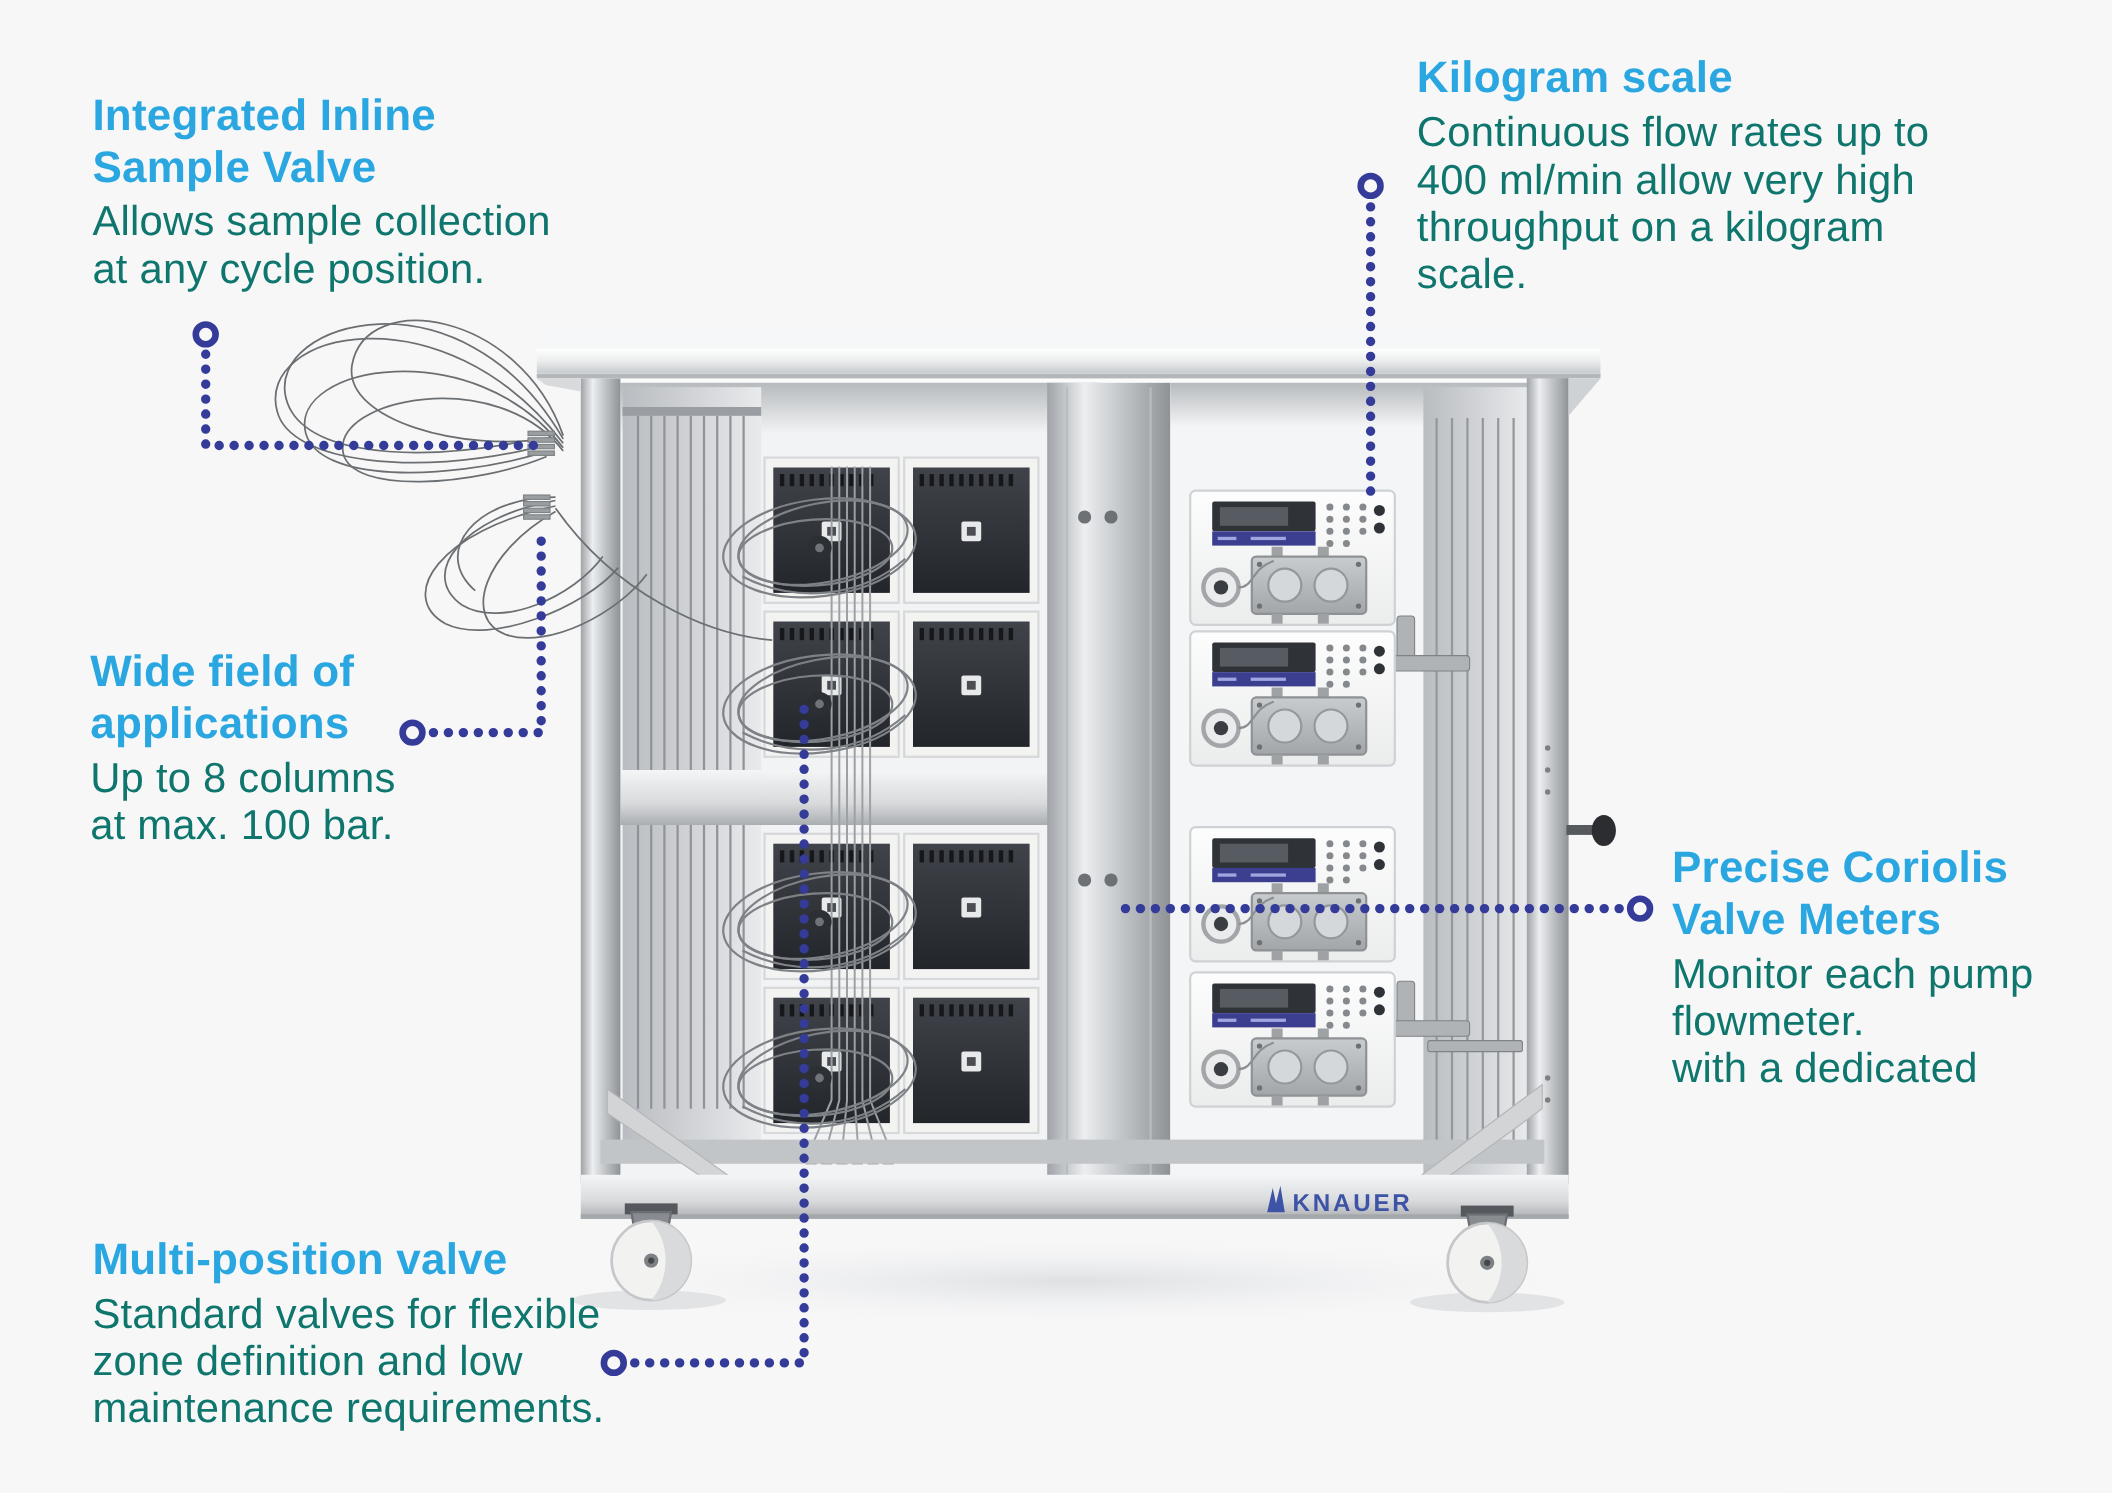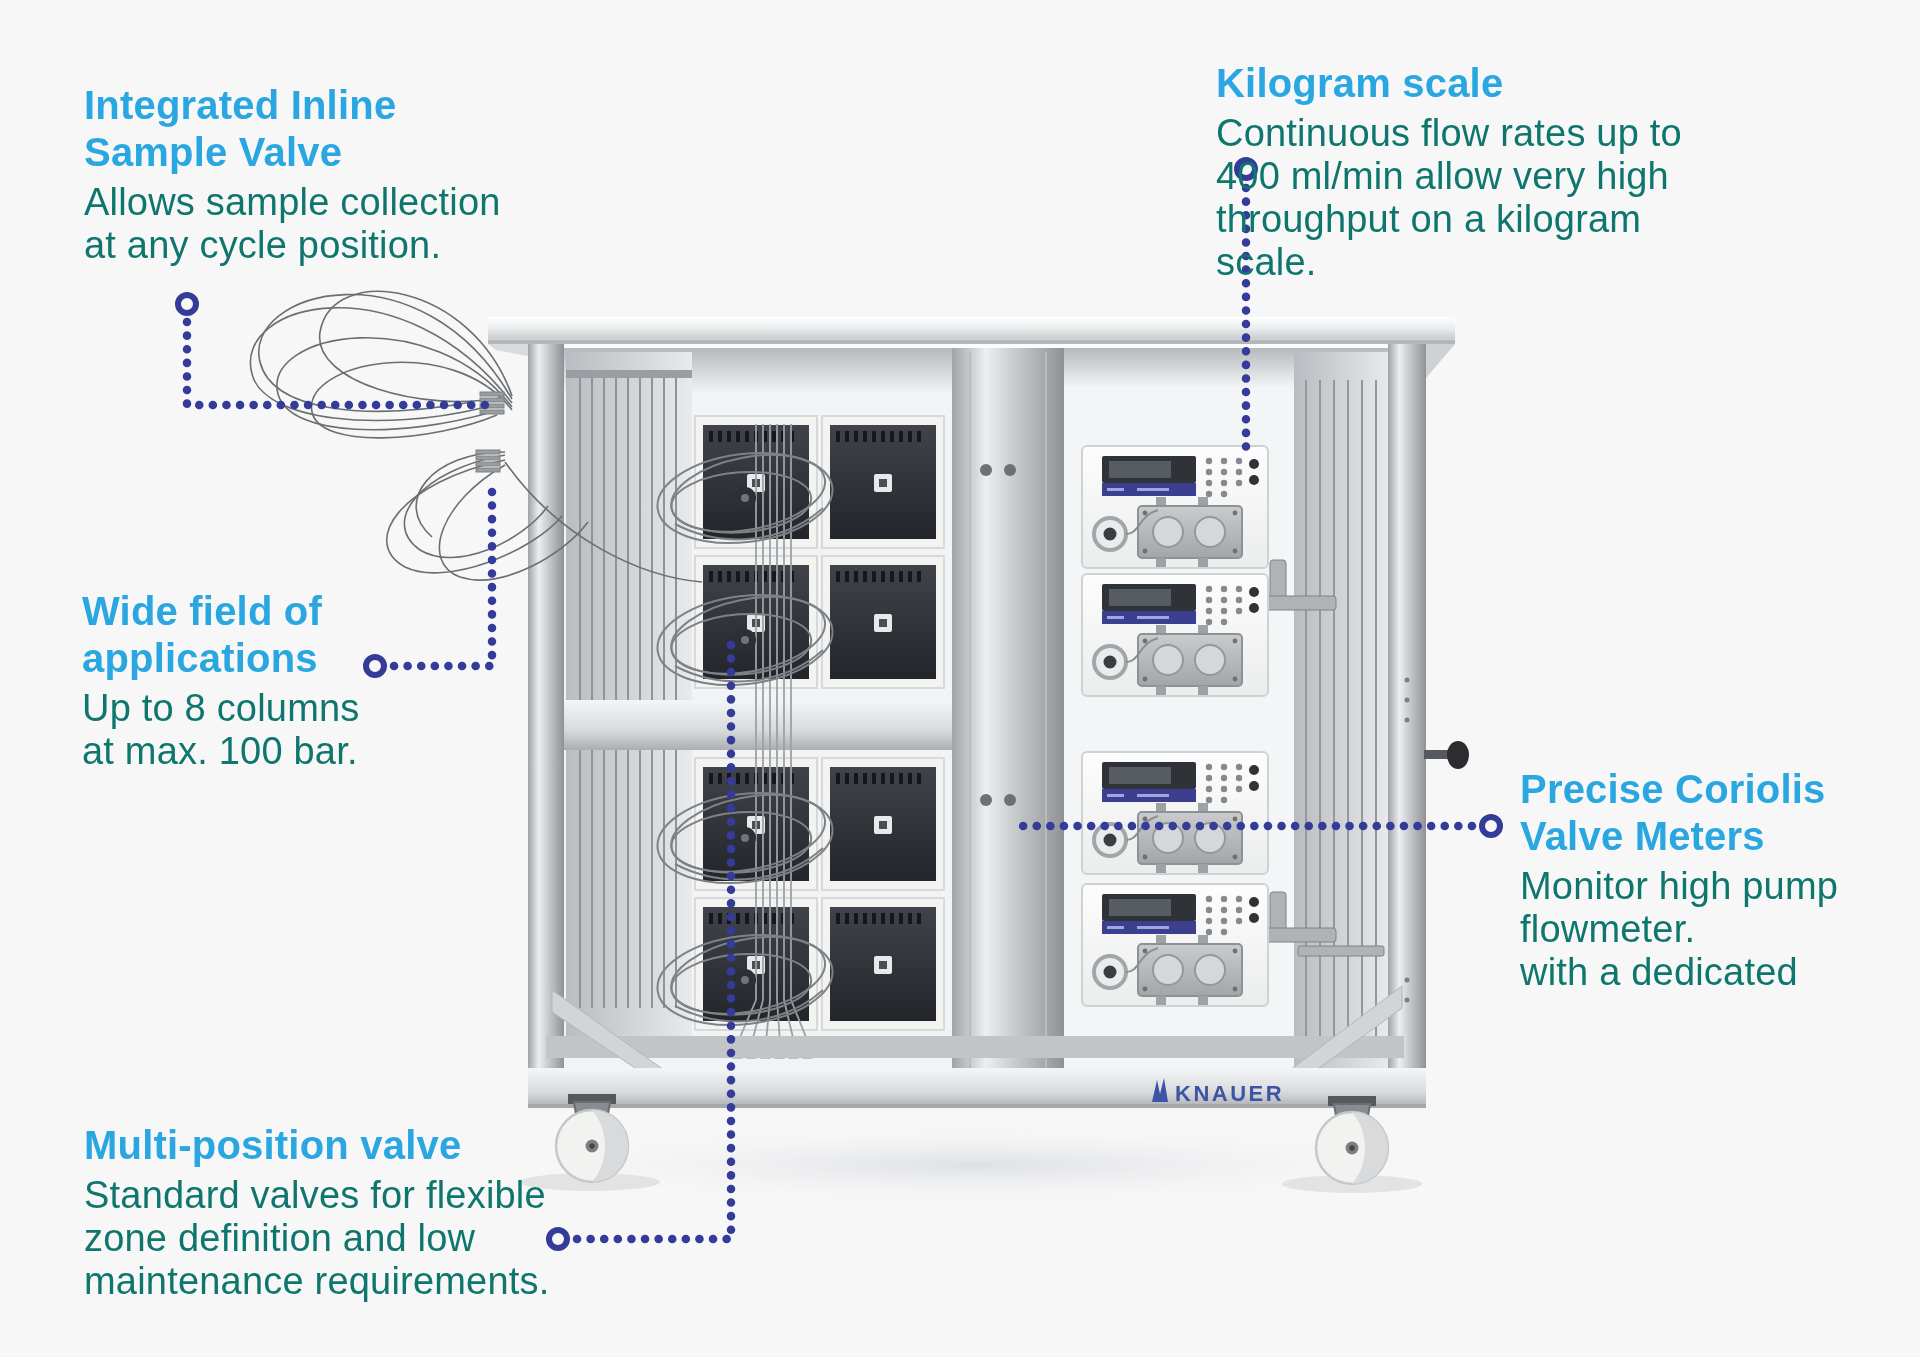--- a/index.html
+++ b/index.html
@@ -6,21 +6,21 @@
   #stage{
     position:relative;width:1920px;height:1357px;overflow:hidden;
     background:#f7f7f8;font-family:"Liberation Sans",sans-serif;
   }
   #machine-svg{position:absolute;left:0;top:0;}
   .ann{position:absolute;}
   .ann .hd{font-weight:700;font-size:40px;line-height:47px;color:#2aa7e0;letter-spacing:.2px;}
   .ann .bd{font-weight:400;font-size:38px;line-height:43px;color:#0f766e;margin-top:5px;letter-spacing:.2px;}
   .ln{display:block;white-space:nowrap;}
   .ann1{left:84px;top:82px;}
-  .ann2{left:1216px;top:48px;margin-top:12px;}
+  .ann2{left:1288px;top:48px;}
   .ann3{left:82px;top:588px;}
   .ann4{left:1520px;top:766px;}
   .ann5{left:84px;top:1122px;}
 </style>
 </head>
 <body>
 
 <div id="stage">
 
 <svg id="machine-svg" width="1920" height="1357" viewBox="0 0 1920 1357">
@@ -363,21 +363,21 @@
     <span class="ln">at max. 100 bar.</span>
   </div>
 </div>
 
 <div class="ann ann4">
   <div class="hd">
     <span class="ln">Precise Coriolis</span>
     <span class="ln">Valve Meters</span>
   </div>
   <div class="bd">
-    <span class="ln">Monitor high pump</span>
+    <span class="ln">Monitor each pump</span>
     <span class="ln">flowmeter.</span>
     <span class="ln">with a dedicated</span>
   </div>
 </div>
 
 <div class="ann ann5">
   <div class="hd">
     <span class="ln">Multi-position valve</span>
   </div>
   <div class="bd">

